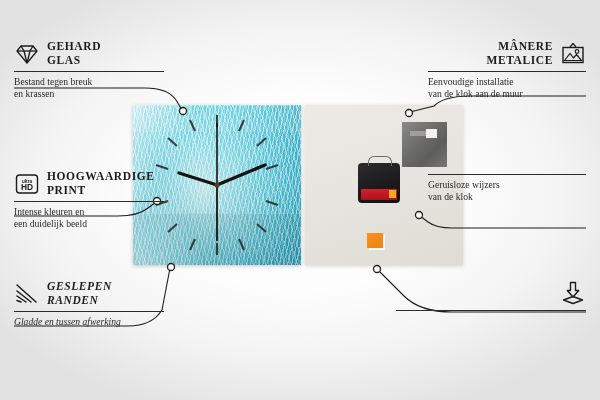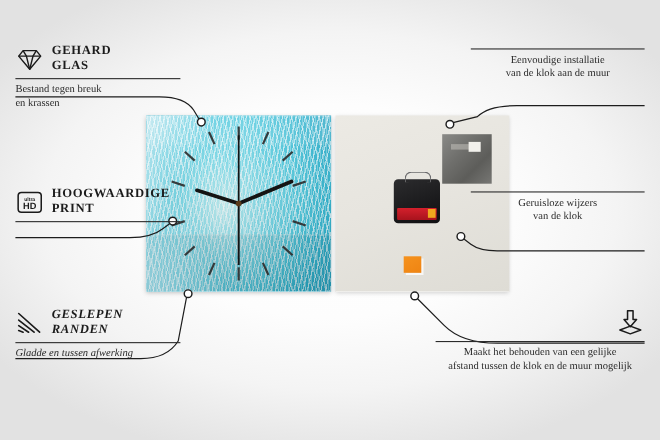--- a/index.html
+++ b/index.html
@@ -22,21 +22,21 @@
   .feat .titles{
     font-size:11.5px;line-height:13.5px;font-weight:bold;letter-spacing:.6px;
     color:#1b1b1b;text-transform:uppercase;white-space:pre-line;
   }
   .feat.right .titles{text-align:right;}
   .feat .rule{height:1px;background:#2b2b2b;margin-top:4px;}
   .feat .sub{
     font-size:9.6px;line-height:11.6px;color:#2a2a2a;margin-top:4px;
     white-space:pre-line;font-weight:400;
   }
-  .feat.right .sub{text-align:center;}
+  .feat.right .sub{text-align:left;}
 
   .ico{flex:0 0 auto;width:26px;height:26px;display:block;}
   .ico svg{display:block;width:26px;height:26px;}
 
   
   #product{position:absolute;left:133px;top:105px;width:330px;height:160px;}
 
   #clockpanel{
     position:absolute;left:0;top:0;width:168px;height:160px;
     background:
@@ -189,20 +189,22 @@
         <svg viewBox="0 0 26 26">
             <rect x="2.5" y="4" width="21" height="18" rx="3" fill="none" stroke="#1b1b1b" stroke-width="1.4"></rect>
           <text x="13" y="11.6" font-family="Liberation Sans, sans-serif" font-size="4.6" font-weight="bold" fill="#1b1b1b" text-anchor="middle">ultra</text>
           <text x="13" y="19.4" font-family="Liberation Sans, sans-serif" font-size="8.4" font-weight="bold" fill="#1b1b1b" text-anchor="middle">HD</text>
           </svg>
       </span>
       <span class="titles">HOOGWAARDIGE
 PRINT</span>
     </div>
     <div class="rule"></div>
+    <div class="sub">Intense kleuren en
+een duidelijk beeld</div>
   </div>
 
   <div class="feat left" style="left:14px;top:280px;width:150px;font-style:italic;">
     <div class="head">
       <span class="ico">
         <svg viewBox="0 0 26 26">
             <g stroke="#1b1b1b" stroke-width="1.5" stroke-linecap="round">
           <line x1="3" y1="4" x2="22" y2="21"></line>
               <line x1="3" y1="10" x2="17" y2="21"></line>
           <line x1="3" y1="15" x2="12" y2="21"></line>
@@ -211,20 +213,32 @@
           </svg>
       </span>
       <span class="titles">GESLEPEN
 RANDEN</span>
     </div>
     <div class="rule"></div>
     <div class="sub">Gladde en tussen afwerking</div>
   </div>
 
   <div class="feat right" style="right:14px;top:40px;width:158px;">
+    <div class="head">
+      <span class="ico">
+        <svg viewBox="0 0 26 26">
+            <path d="M13,2.5 L10,6 M13,2.5 L16,6" fill="none" stroke="#1b1b1b" stroke-width="1.2"></path>
+          <rect x="3" y="6.5" width="20" height="15" fill="none" stroke="#1b1b1b" stroke-width="1.4"></rect>
+          <path d="M4.5,19.5 L10,12.5 L13.5,17 L16.5,13.5 L21.5,19.5 Z" fill="none" stroke="#1b1b1b" stroke-width="1.2"></path>
+          <circle cx="17" cy="10.5" r="1.8" fill="none" stroke="#1b1b1b" stroke-width="1.2"></circle>
+          </svg>
+      </span>
+      <span class="titles">MÂNERE
+METALICE</span>
+    </div>
     <div class="rule"></div>
     <div class="sub">Eenvoudige installatie
 van de klok aan de muur</div>
   </div>
 
   <div class="feat right" style="right:14px;top:170px;width:158px;">
     <div class="rule"></div>
     <div class="sub">Geruisloze wijzers
 van de klok</div>
   </div>
@@ -234,17 +248,15 @@
       <span class="ico">
         <svg viewBox="0 0 26 26">
             <g fill="none" stroke="#1b1b1b" stroke-width="1.4" stroke-linejoin="round">
           <path d="M10.5,2.5 h5 v8 h3.2 L13,17 L7.3,10.5 h3.2 Z"></path>
           <path d="M13,16.5 L22.5,20 L13,23.5 L3.5,20 Z"></path>
             </g>
           </svg>
       </span>
     </div>
     <div class="rule"></div>
-    <div class="sub">Maakt het behouden van een gelijke
-afstand tussen de klok en de muur mogelijk</div>
   </div>
 
 </div>
 
 </body></html>

